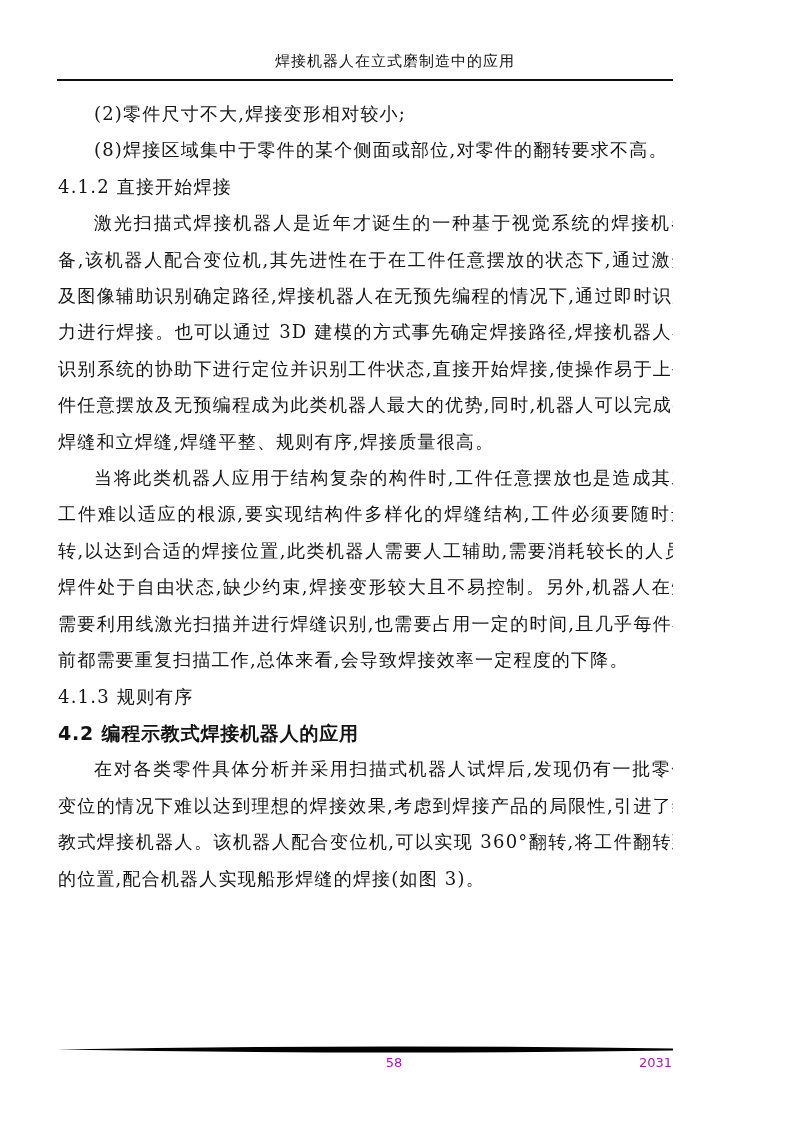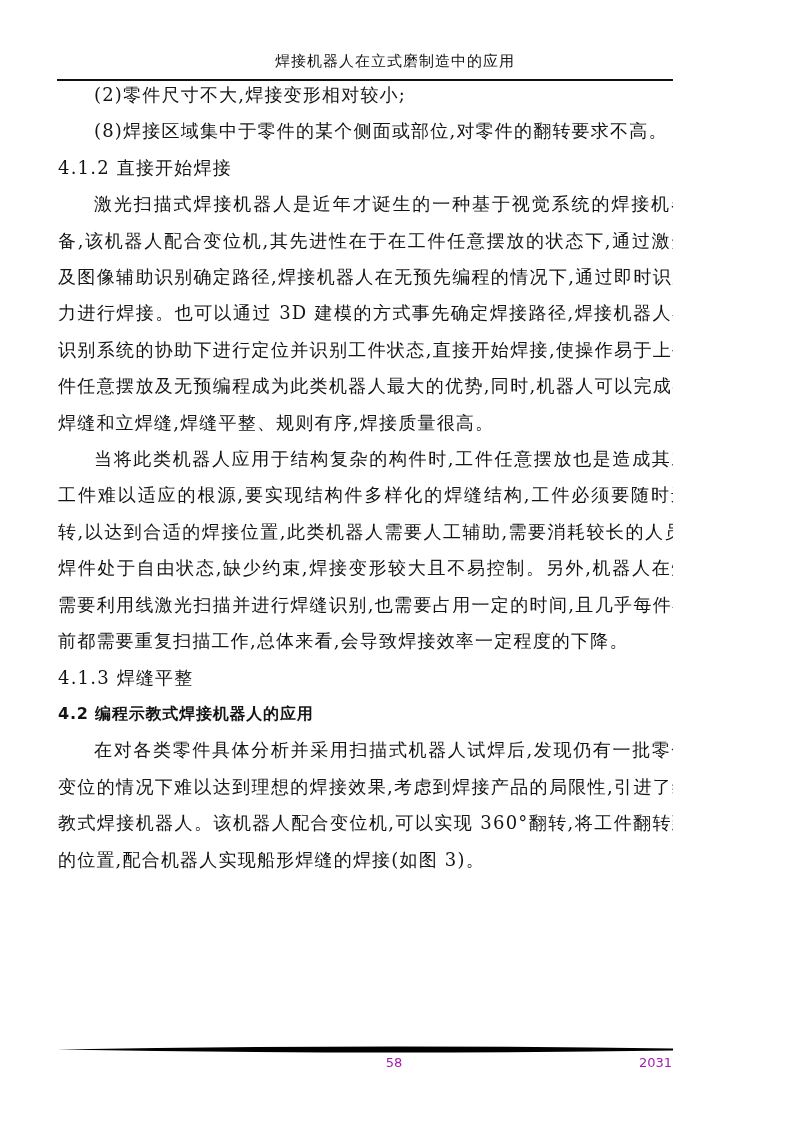--- a/index.html
+++ b/index.html
@@ -35,21 +35,21 @@
     position: absolute;
     top: 79px;
     left: 57px;
     width: 676px;
     height: 2px;
     background: #111111;
   }
   
   .content {
     position: absolute;
-    top: 77px;
+    top: 96px;
     left: 58px;
     width: 672px;
     font-size: 18px;
     line-height: 36.4px;
     letter-spacing: 1.2px;
     text-align: justify;
     text-justify: inter-ideograph;
   }
   .content p, .content div {
     margin: 0;
@@ -60,21 +60,21 @@
   }
   .para {
     text-indent: 2em;
   }
   .sub-heading {
     text-indent: 0;
   }
   .section-heading {
     text-indent: 0;
     font-weight: bold;
-    font-size: 16px;
+    font-size: 19px;
     font-family: "DejaVu Sans", "Liberation Sans", sans-serif;
     letter-spacing: 0.8px;
   }
   
   .footer-rule {
     position: absolute;
     top: 1045px;
     left: 57px;
     width: 676px;
     height: 9px;
@@ -110,21 +110,21 @@
     <div class="title">焊接机器人在立式磨制造中的应用</div>
   </div>
   <div class="header-rule"></div>
 
   <div class="content">
     <p class="list-item">(2)零件尺寸不大,焊接变形相对较小;</p>
     <p class="list-item">(8)焊接区域集中于零件的某个侧面或部位,对零件的翻转要求不高。</p>
     <p class="sub-heading">4.1.2 直接开始焊接</p>
     <p class="para">激光扫描式焊接机器人是近年才诞生的一种基于视觉系统的焊接机器人装备,该机器人配合变位机,其先进性在于在工件任意摆放的状态下,通过激光扫描及图像辅助识别确定路径,焊接机器人在无预先编程的情况下,通过即时识别的能力进行焊接。也可以通过 3D 建模的方式事先确定焊接路径,焊接机器人在辅助识别系统的协助下进行定位并识别工件状态,直接开始焊接,使操作易于上手。工件任意摆放及无预编程成为此类机器人最大的优势,同时,机器人可以完成各类平焊缝和立焊缝,焊缝平整、规则有序,焊接质量很高。</p>
     <p class="para">当将此类机器人应用于结构复杂的构件时,工件任意摆放也是造成其对某些工件难以适应的根源,要实现结构件多样化的焊缝结构,工件必须要随时进行翻转,以达到合适的焊接位置,此类机器人需要人工辅助,需要消耗较长的人员时间,焊件处于自由状态,缺少约束,焊接变形较大且不易控制。另外,机器人在焊接前需要利用线激光扫描并进行焊缝识别,也需要占用一定的时间,且几乎每件在焊接前都需要重复扫描工作,总体来看,会导致焊接效率一定程度的下降。</p>
-    <p class="sub-heading">4.1.3 焊缝平整</p>
+    <p class="sub-heading">4.1.3 规则有序</p>
     <p class="section-heading">4.2 编程示教式焊接机器人的应用</p>
     <p class="para">在对各类零件具体分析并采用扫描式机器人试焊后,发现仍有一批零件在不变位的情况下难以达到理想的焊接效果,考虑到焊接产品的局限性,引进了编程示教式焊接机器人。该机器人配合变位机,可以实现 360°翻转,将工件翻转到合适的位置,配合机器人实现船形焊缝的焊接(如图 3)。</p>
   </div>
 
   <svg class="footer-rule" viewBox="0 0 676 9" preserveAspectRatio="none" xmlns="http://www.w3.org/2000/svg">
     <path d="M0,4.5 Q338,-1.5 676,4.5 Q338,10.5 0,4.5 Z" fill="#000000"></path>
   </svg>
 
   <div class="footer-row">
     <span class="page-number">58</span>

